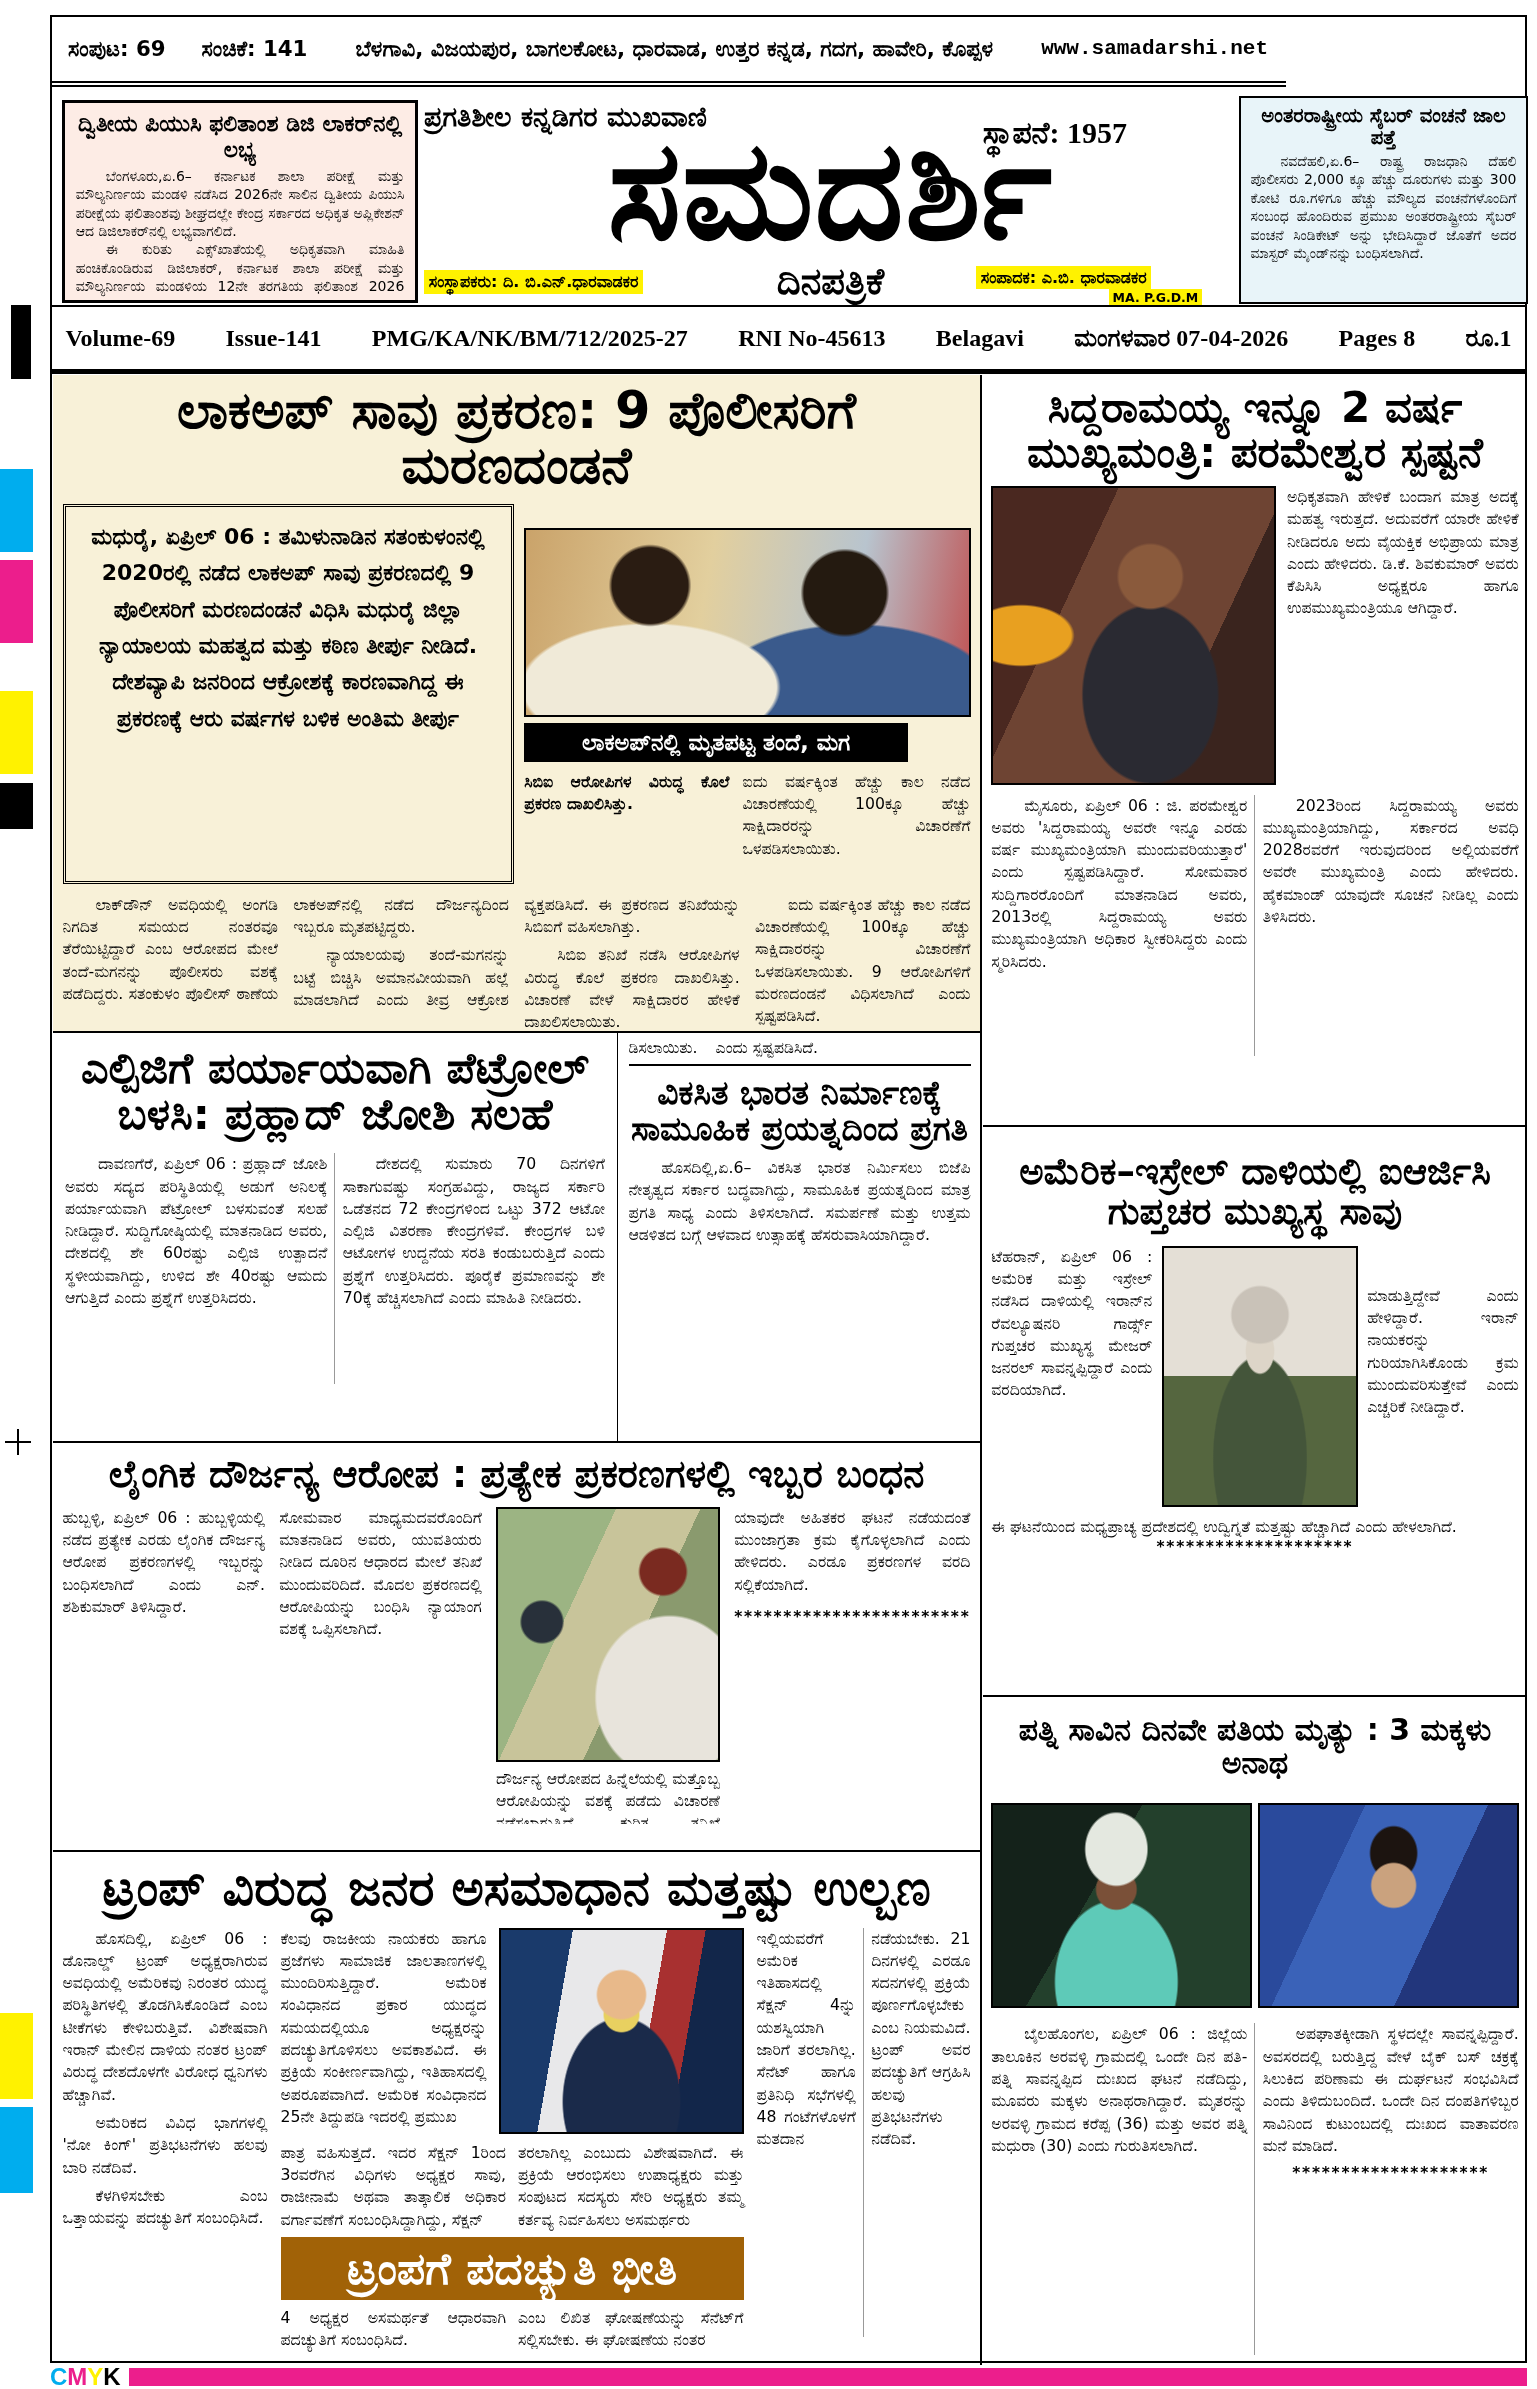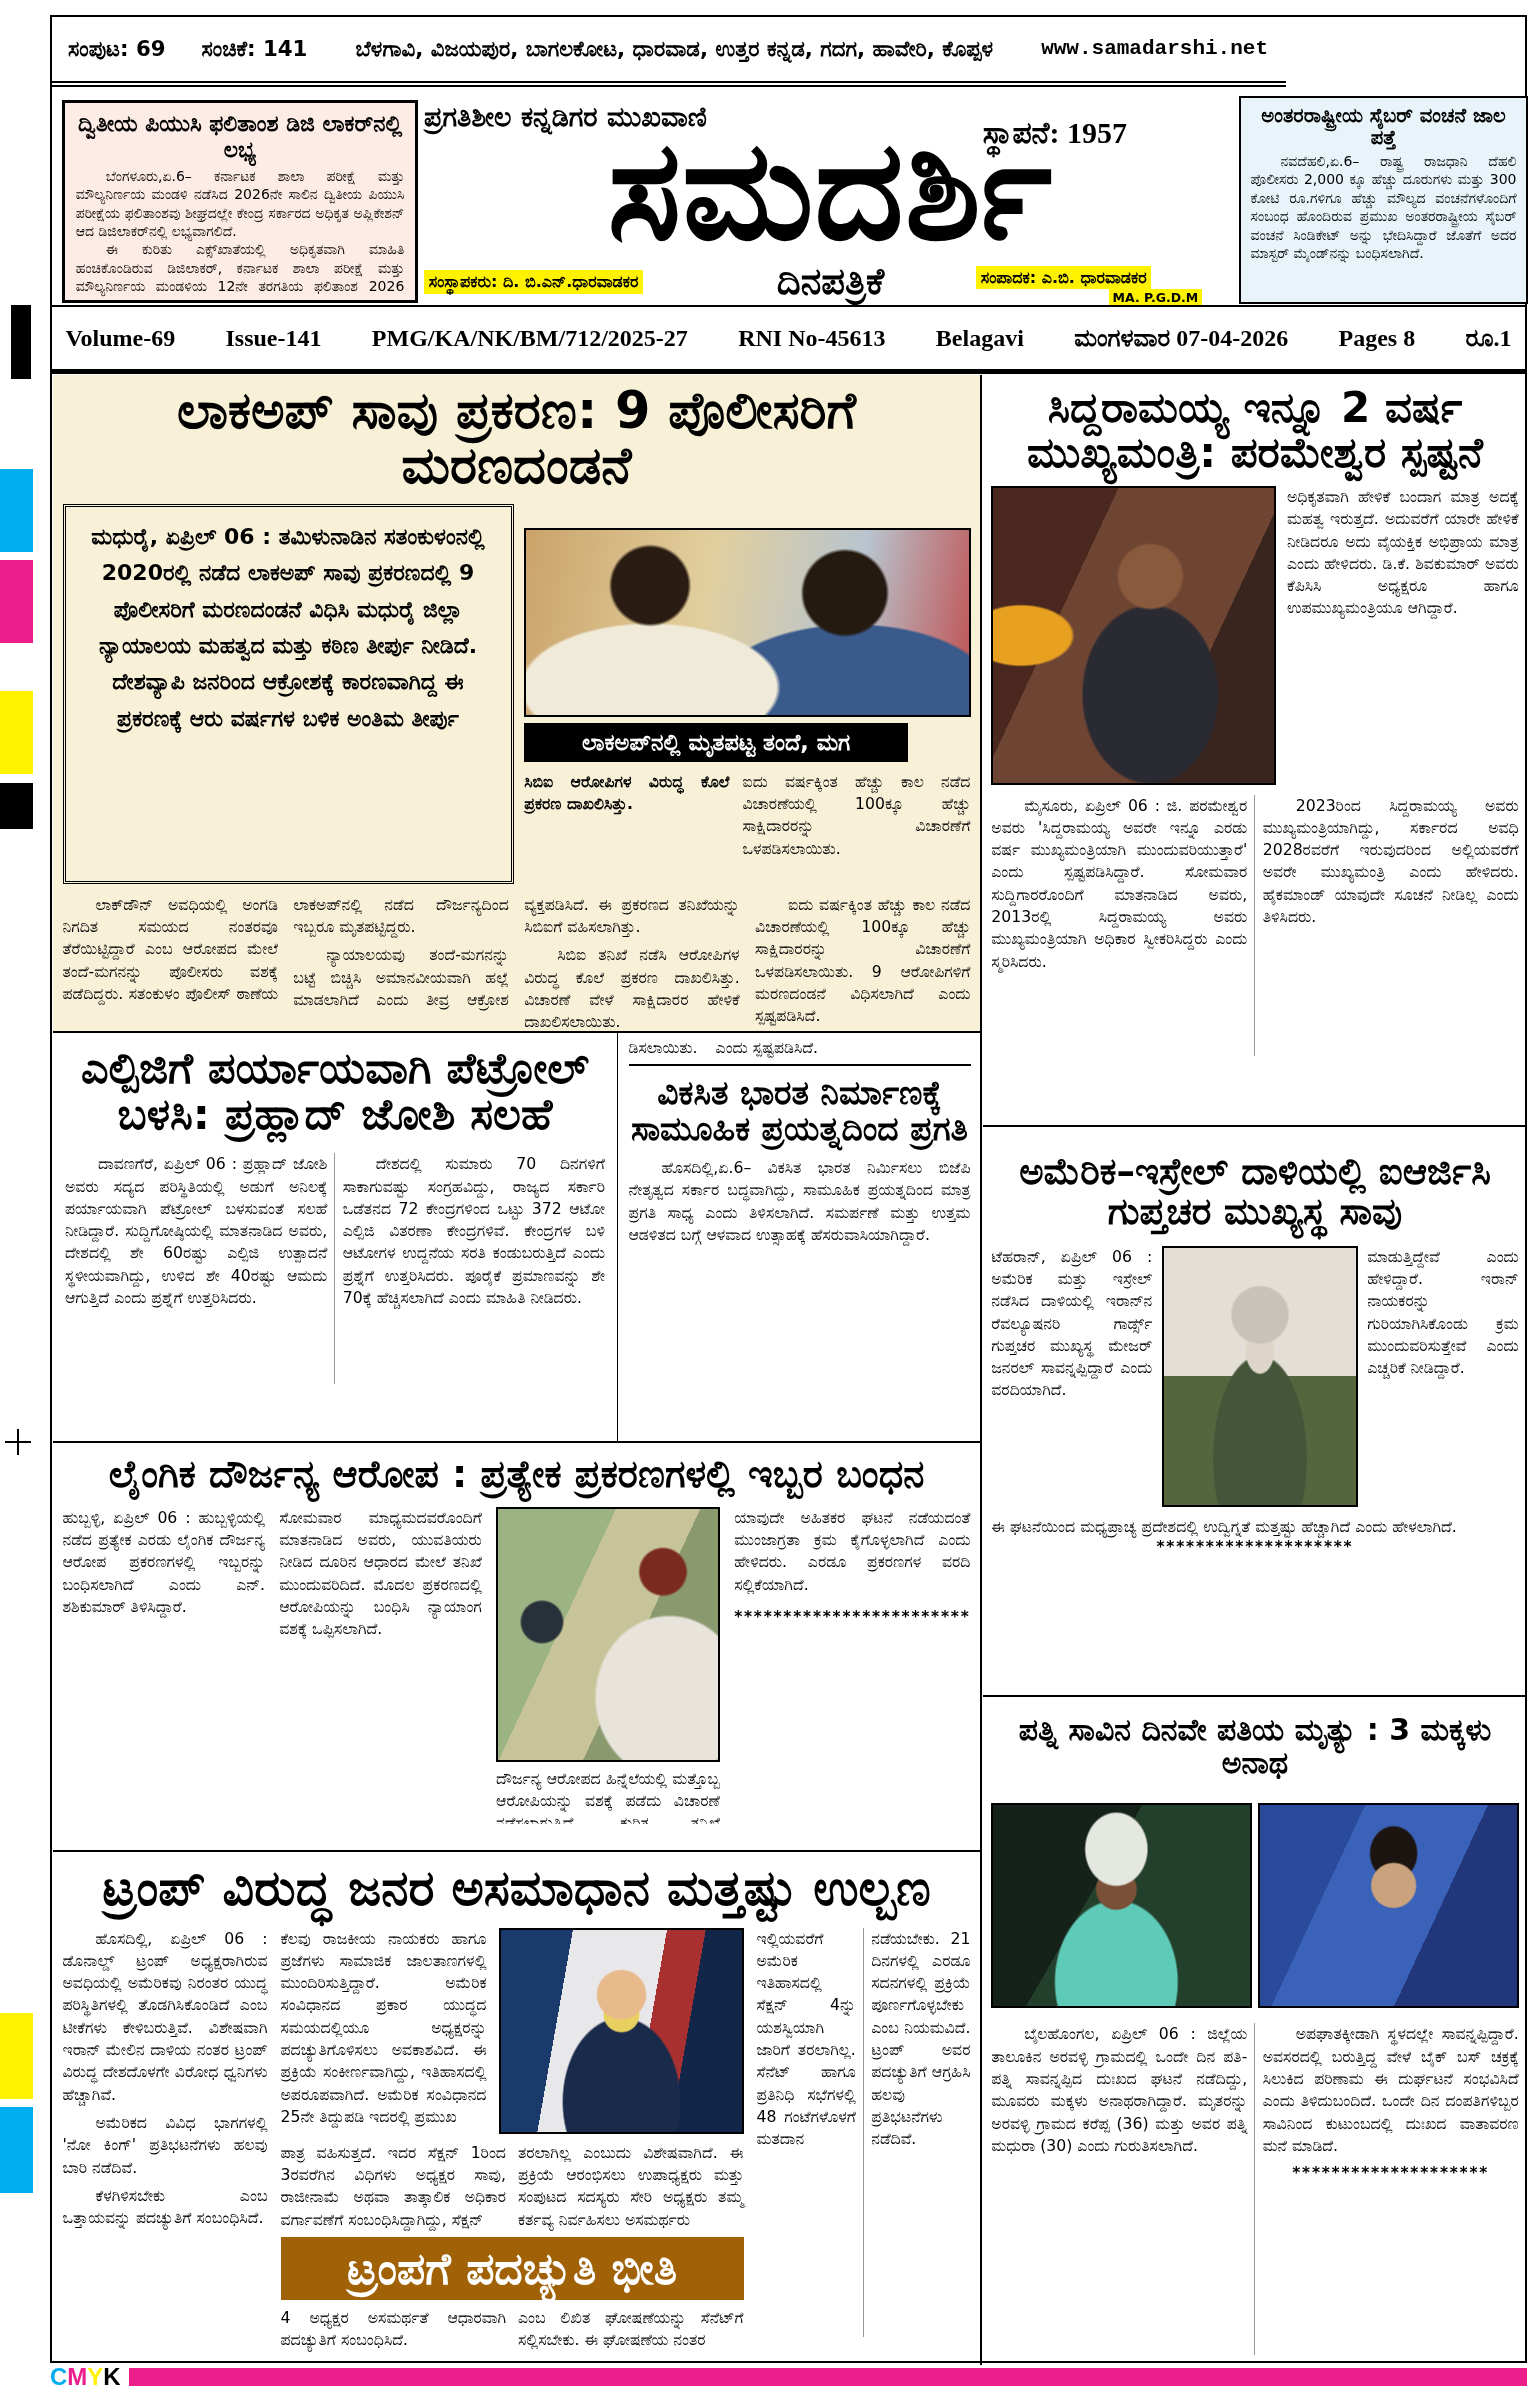--- a/index.html
+++ b/index.html
@@ -226,21 +226,21 @@
 
 <div class="abs story" style="left:983px;top:1129px;width:544px;height:568px;border-bottom:2.4px solid #000;box-sizing:border-box;padding:6px 8.3px;">
   <h1 class="hl" style="font-size:37px;margin:16.6px 0 14.2px 0;">ಅಮೆರಿಕ–ಇಸ್ರೇಲ್ ದಾಳಿಯಲ್ಲಿ ಐಆರ್ಜಿಸಿ ಗುಪ್ತಚರ ಮುಖ್ಯಸ್ಥ ಸಾವು</h1>
   <div style="display:flex;gap:9.5px;">
     <div class="bt" style="width:161px;">ಟೆಹರಾನ್, ಏಪ್ರಿಲ್ 06 : ಅಮೆರಿಕ ಮತ್ತು ಇಸ್ರೇಲ್ ನಡೆಸಿದ ದಾಳಿಯಲ್ಲಿ ಇರಾನ್‌ನ ರೆವಲ್ಯೂಷನರಿ ಗಾರ್ಡ್ಸ್ ಗುಪ್ತಚರ ಮುಖ್ಯಸ್ಥ ಮೇಜರ್ ಜನರಲ್ ಸಾವನ್ನಪ್ಪಿದ್ದಾರೆ ಎಂದು ವರದಿಯಾಗಿದೆ.</div>
     <div class="photo" style="width:196px;height:261px;background:
       radial-gradient(circle at 50% 26%, #c9c2b8 0 13%, transparent 14%),
       radial-gradient(ellipse at 50% 40%, #ddd5c8 0 10%, transparent 11%),
       radial-gradient(ellipse at 50% 82%, #44553a 0 34%, transparent 35%),
       linear-gradient(#e4dfd6 0 50%,#55663f 50%);"></div>
-    <div class="bt" style="flex:1;">ಮಾಡುತ್ತಿದ್ದೇವೆ ಎಂದು ಹೇಳಿದ್ದಾರೆ. ಇರಾನ್ ನಾಯಕರನ್ನು ಗುರಿಯಾಗಿಸಿಕೊಂಡು ಕ್ರಮ ಮುಂದುವರಿಸುತ್ತೇವೆ ಎಂದು ಎಚ್ಚರಿಕೆ ನೀಡಿದ್ದಾರೆ.</div>
+    <div class="bt" style="flex:1;margin-top:39px;">ಮಾಡುತ್ತಿದ್ದೇವೆ ಎಂದು ಹೇಳಿದ್ದಾರೆ. ಇರಾನ್ ನಾಯಕರನ್ನು ಗುರಿಯಾಗಿಸಿಕೊಂಡು ಕ್ರಮ ಮುಂದುವರಿಸುತ್ತೇವೆ ಎಂದು ಎಚ್ಚರಿಕೆ ನೀಡಿದ್ದಾರೆ.</div>
   </div>
   <div class="bt" style="margin-top:9.5px;">ಈ ಘಟನೆಯಿಂದ ಮಧ್ಯಪ್ರಾಚ್ಯ ಪ್ರದೇಶದಲ್ಲಿ ಉದ್ವಿಗ್ನತೆ ಮತ್ತಷ್ಟು ಹೆಚ್ಚಾಗಿದೆ ಎಂದು ಹೇಳಲಾಗಿದೆ.</div>
   <div class="stars">********************</div>
 </div>
 
 <div class="abs story" style="left:983px;top:1700px;width:544px;height:665px;box-sizing:border-box;padding:6px 8.3px;">
   <h1 class="hl" style="font-size:30px;margin:8.3px 0 12px 0;">ಪತ್ನಿ ಸಾವಿನ ದಿನವೇ ಪತಿಯ ಮೃತ್ಯು : 3 ಮಕ್ಕಳು ಅನಾಥ</h1>
   <div style="display:flex;gap:6px;margin-top:24px;">
     <div class="photo" style="width:50%;height:205px;background:
       radial-gradient(ellipse at 48% 22%, #e4e8e0 0 16%, transparent 17%),

